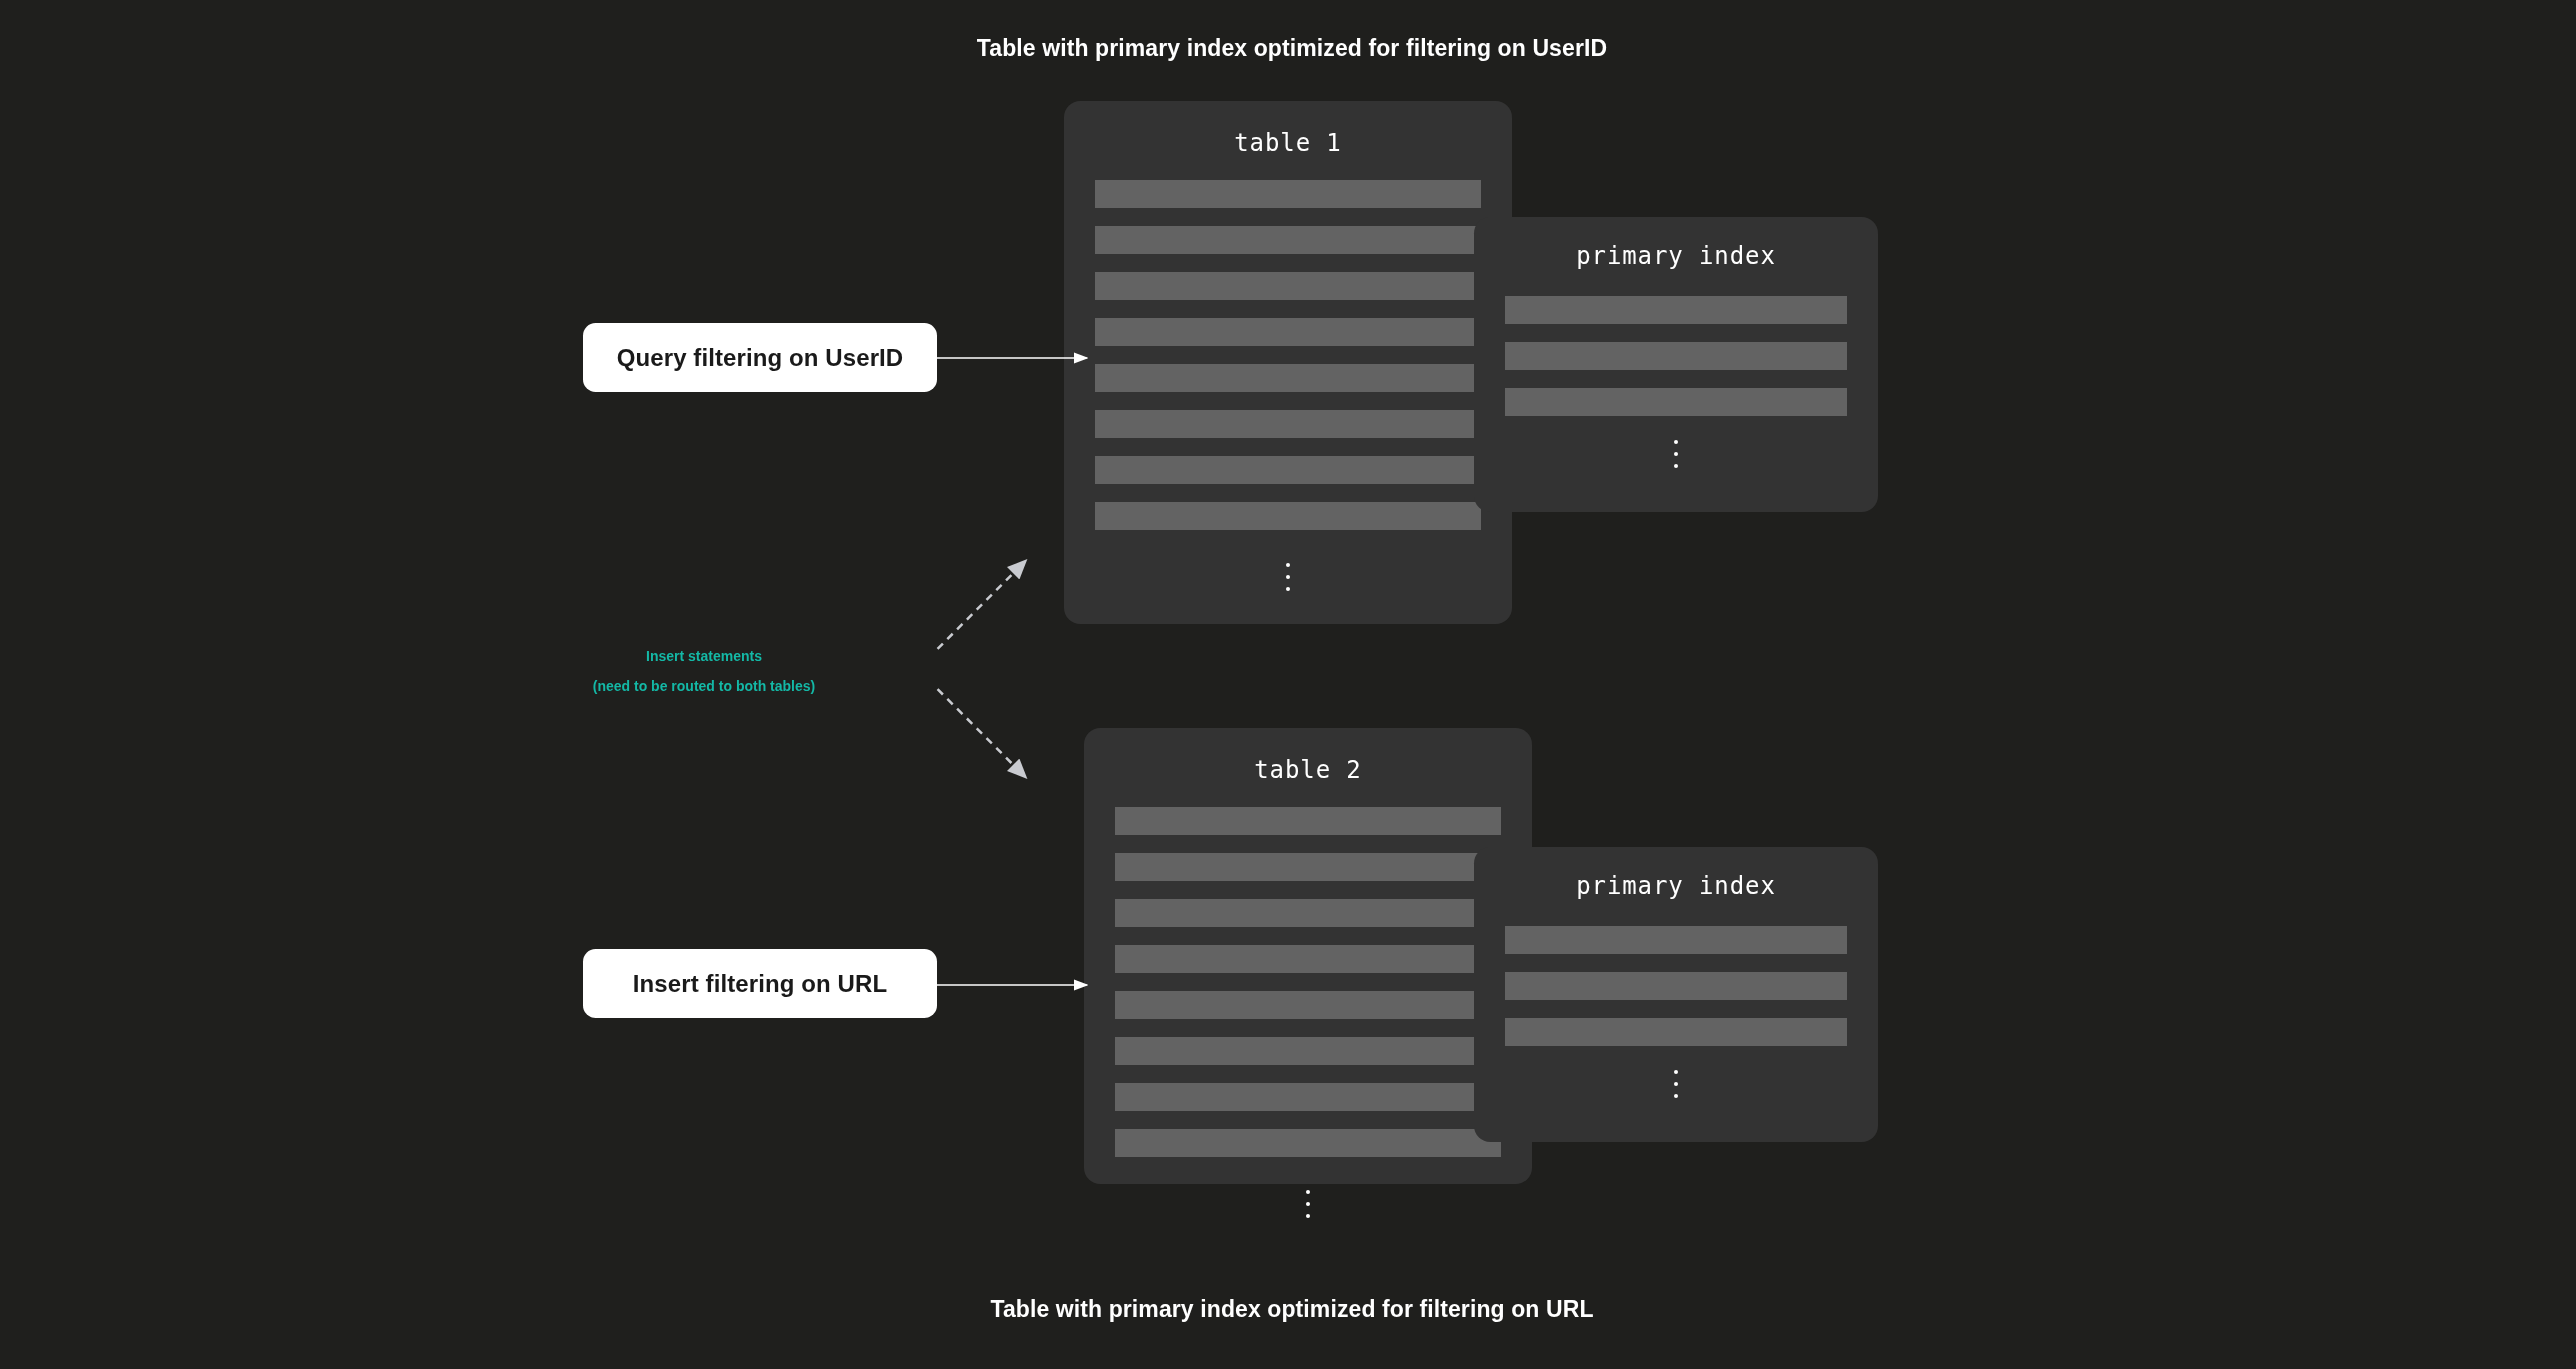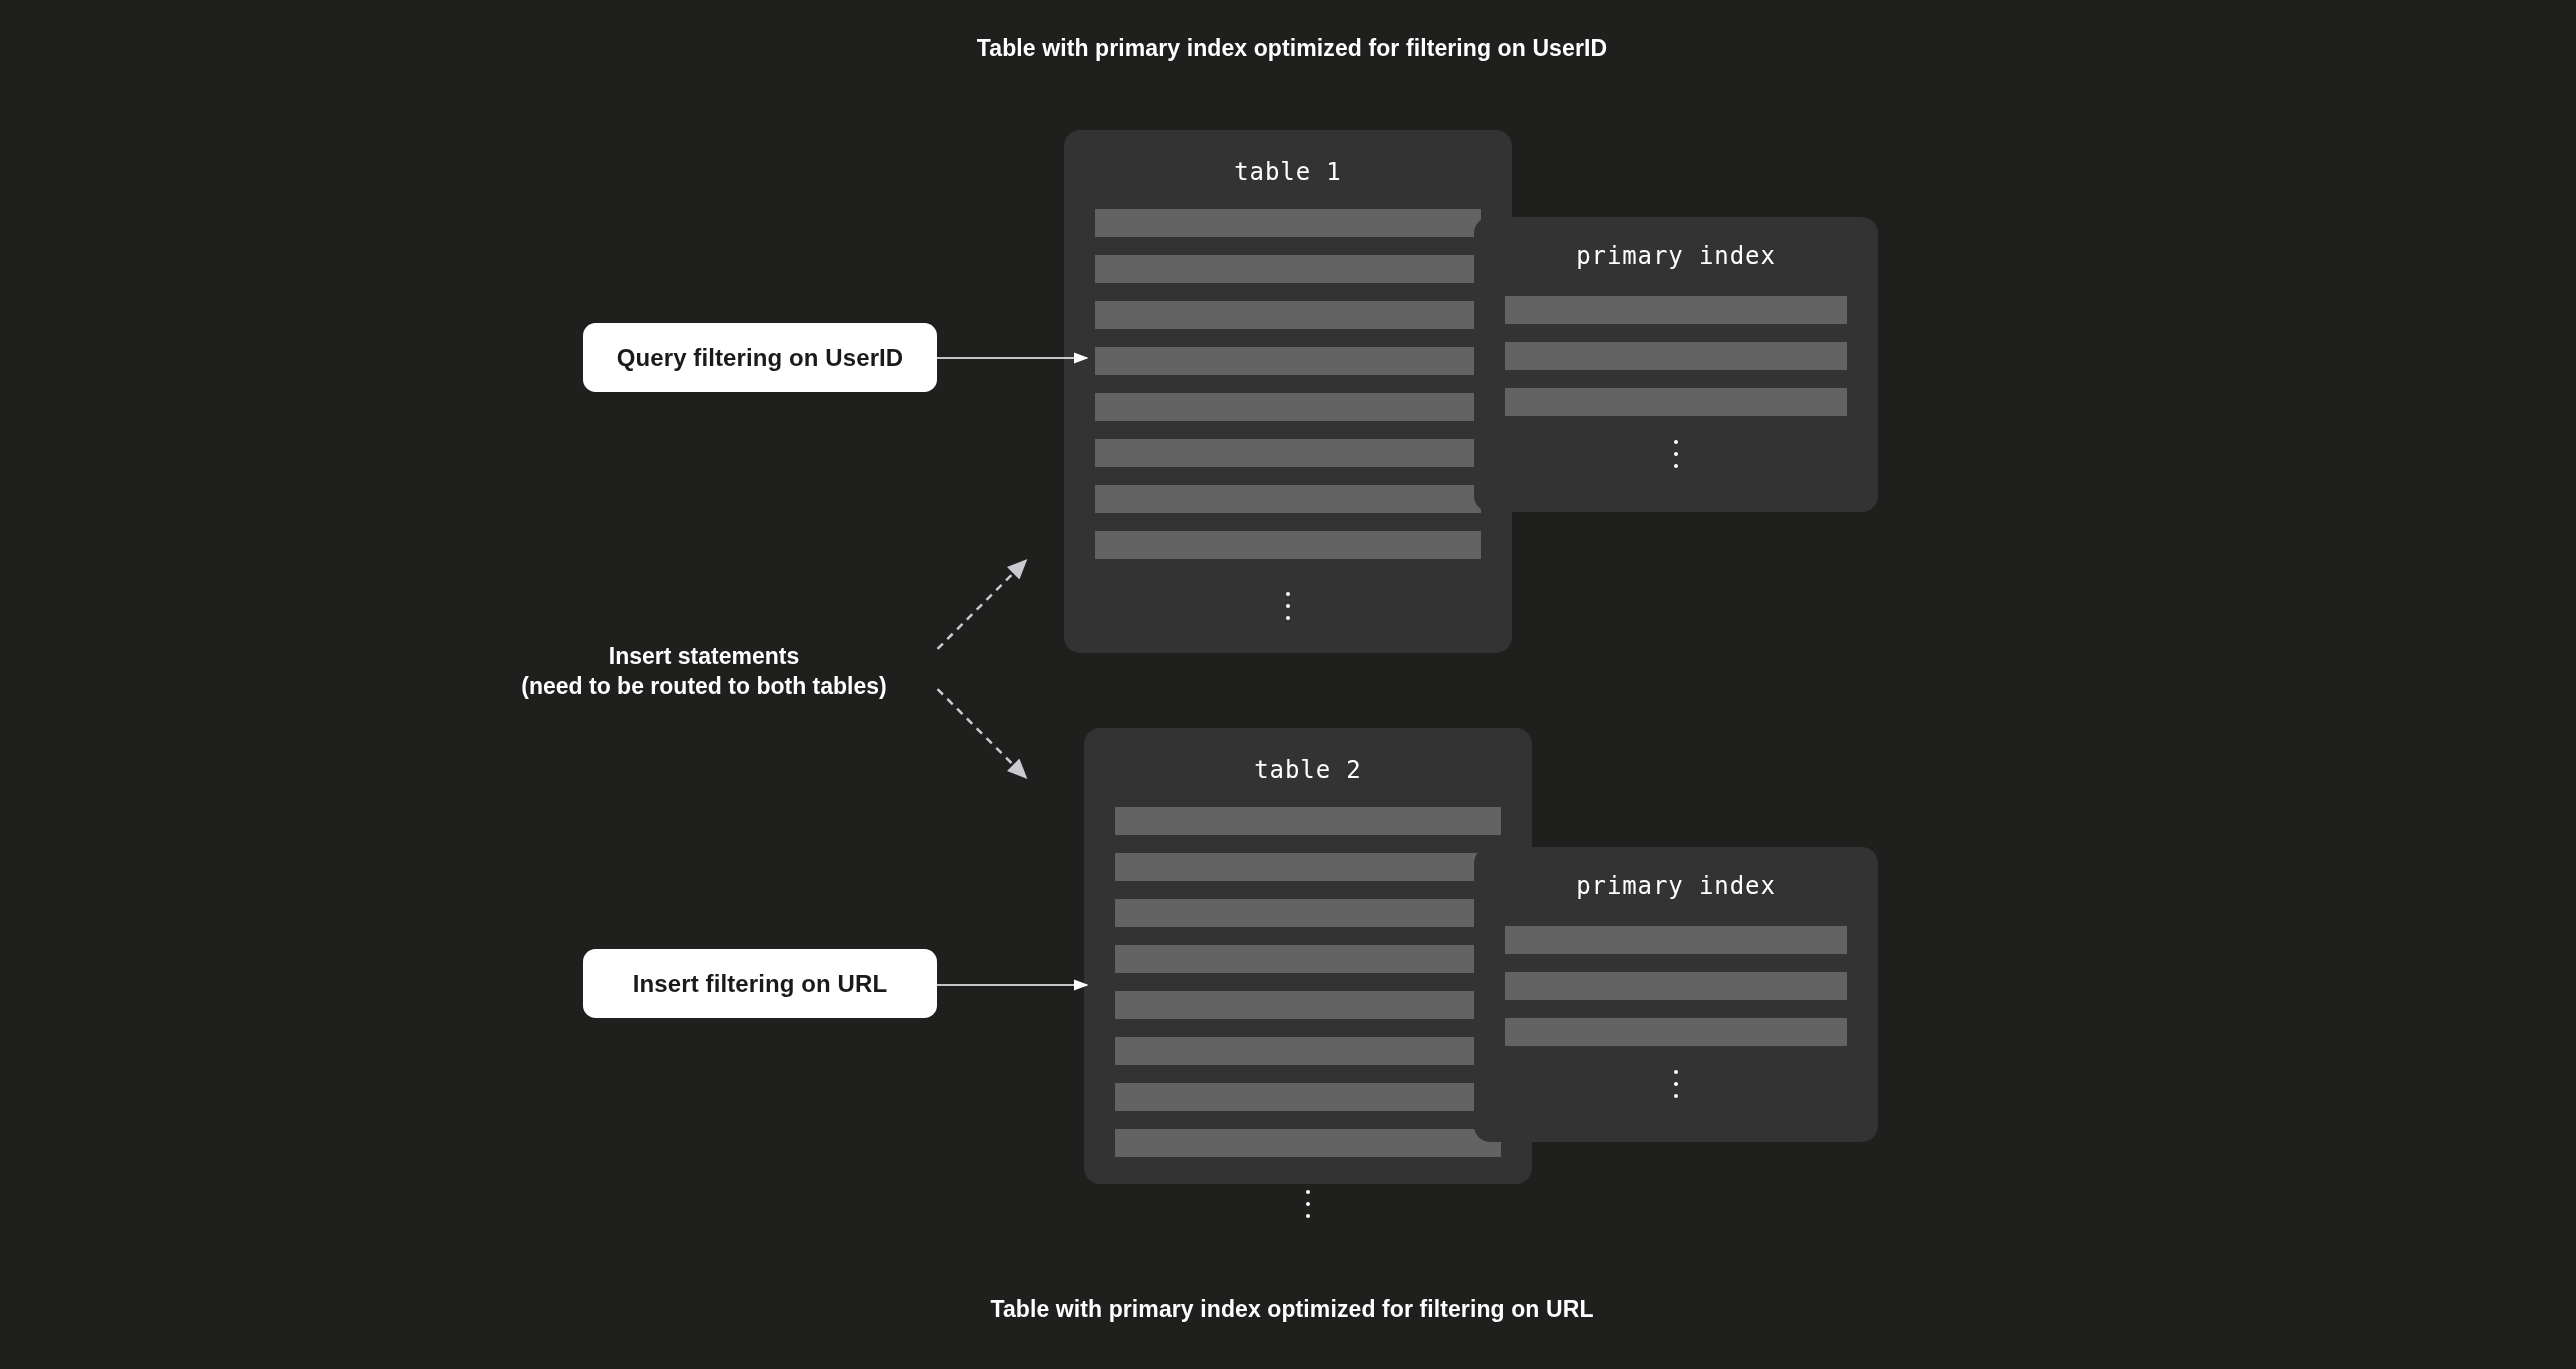--- a/index.html
+++ b/index.html
@@ -82,21 +82,21 @@
     display: block;
     width: 4.4px;
     height: 4.4px;
     border-radius: 50%;
     background: #ffffff;
     margin: 0 0 7.5px 0;
   }
   .vdots i:last-child { margin-bottom: 0; }
 
   
-  #card-table-1 { left: 1064px; top: 101px; width: 448px; height: 523px; margin-top: 29px; }
+  #card-table-1 { left: 1064px; top: 101px; width: 448px; height: 523px; }
   #card-table-1 .card-title { top: 129px; }
   #card-table-1 .rows { top: 179px; padding: 0 31px; }
   #card-table-1 .vdots { top: 563px; }
 
   
   #card-table-2 { left: 1084px; top: 728px; width: 448px; height: 456px; }
   #card-table-2 .card-title { top: 756px; }
   #card-table-2 .rows { top: 806px; padding: 0 31px; }
   #card-table-2 .vdots { top: 1190px; }
 
@@ -141,24 +141,24 @@
   #solid-arrow-2 { left: 930px; top: 966px; width: 163px; height: 38px; }
   #dashed-arrows { left: 930px; top: 528px;  width: 151px; height: 277px; }
 
   
   #insert-label {
     position: absolute;
     left: 465px;
     top: 641px;
     width: 478px;
     text-align: center;
-    color: #ffffff;
+    color: #14b8a6;
     font-family: "Liberation Sans", sans-serif;
     font-weight: bold;
-    font-size: 23px;
+    font-size: 14px;
     line-height: 30px;
   }
   #insert-label .line { display: block; white-space: nowrap; }
 </style>
 </head>
 <body>
 
 <div id="stage">
 
   <div class="caption" id="caption-top">Table with primary index optimized for filtering on UserID</div>

